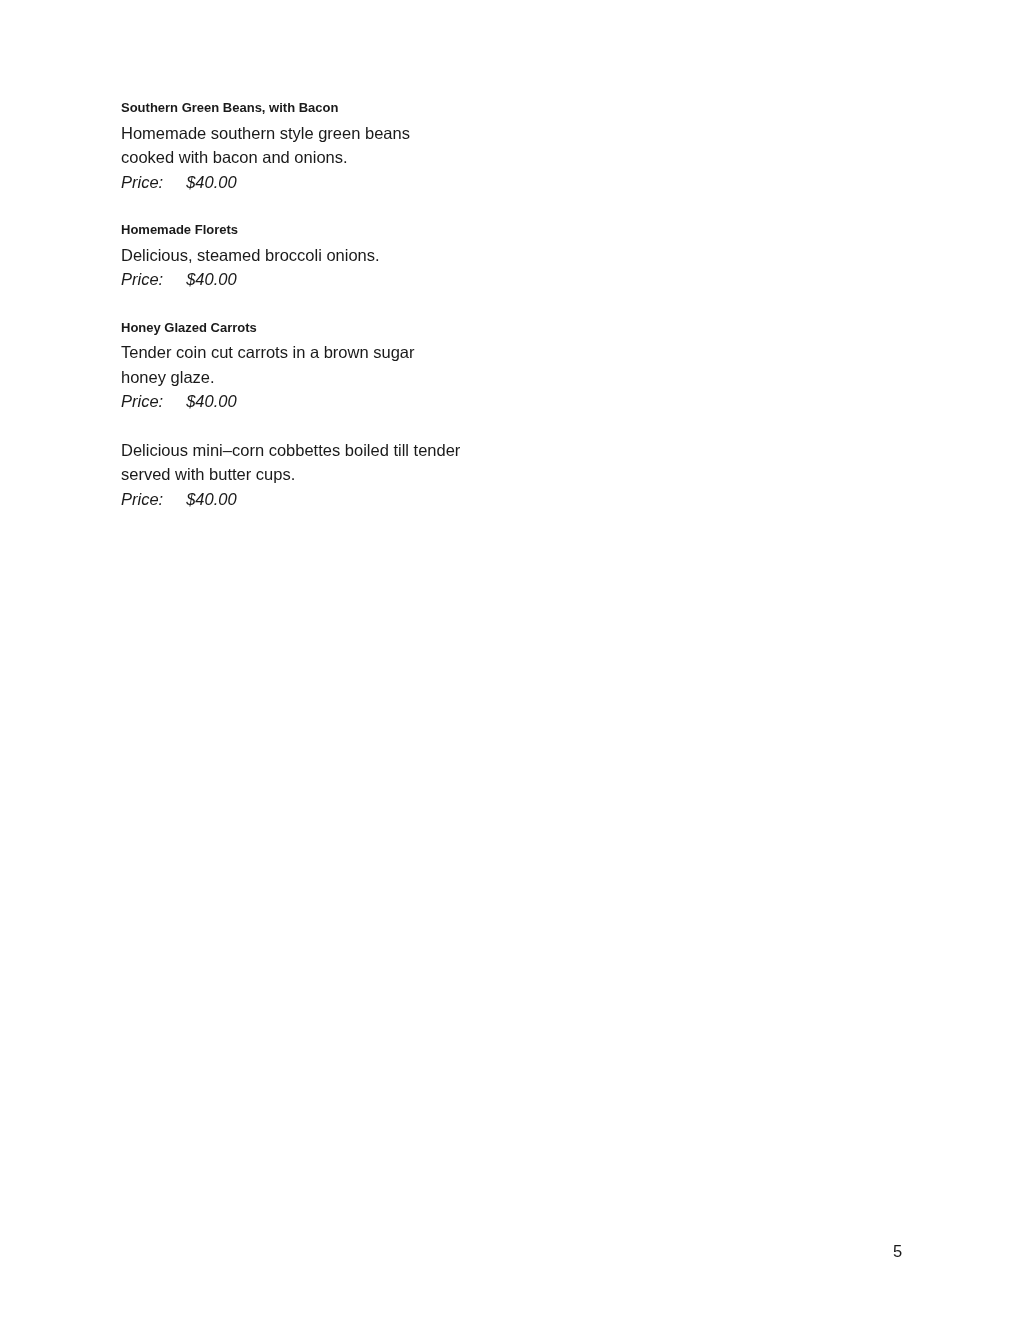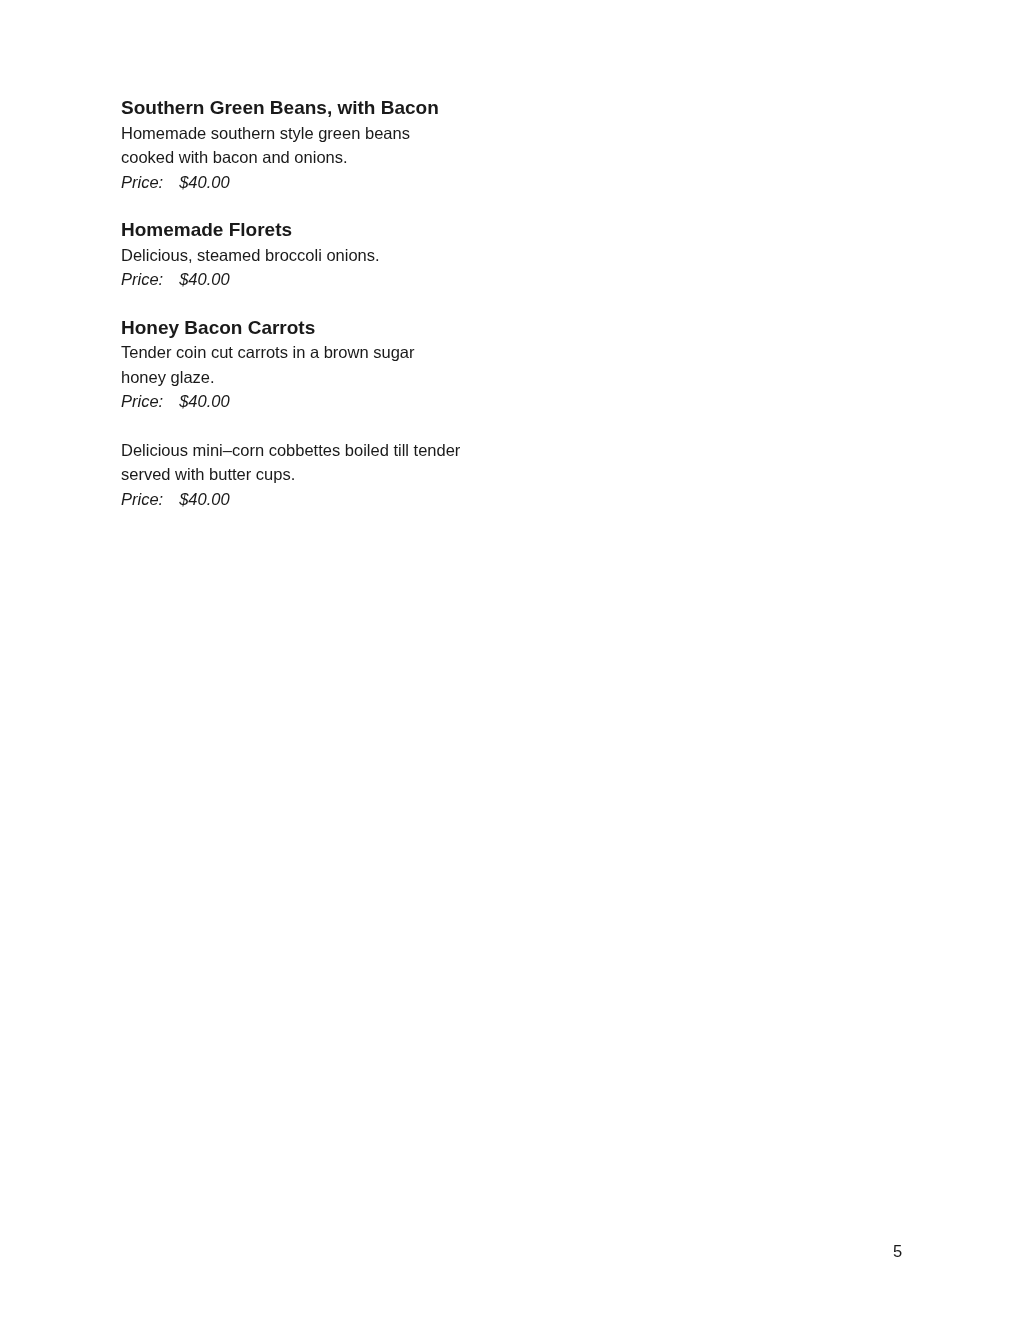--- a/index.html
+++ b/index.html
@@ -19,31 +19,31 @@
     top: 96px;
     width: 340px;
   }
   .menu-item {
     margin-bottom: 24px;
     font-size: 16.5px;
     line-height: 24.5px;
   }
   .item-name {
     font-weight: bold;
-    font-size: 19px;
+    font-size: 13px;
     line-height: 24.5px;
   }
   .item-desc {
     font-weight: normal;
   }
   .item-price-line {
     font-style: italic;
   }
   .item-price-value {
-    margin-left: 16px;
+    margin-left: 23px;
     font-style: italic;
   }
   .page-number {
     position: absolute;
     left: 893px;
     top: 1243px;
     font-size: 16.5px;
     line-height: 1;
     color: #1a1a1a;
   }
@@ -61,21 +61,21 @@
       <div class="item-price-line"><span>Price:</span><span class="item-price-value">$40.00</span></div>
     </div>
 
     <div class="menu-item">
       <div class="item-name">Homemade Florets</div>
       <div class="item-desc">Delicious, steamed broccoli onions.</div>
       <div class="item-price-line"><span>Price:</span><span class="item-price-value">$40.00</span></div>
     </div>
 
     <div class="menu-item">
-      <div class="item-name">Honey Bacon Carrots</div>
+      <div class="item-name">Honey Glazed Carrots</div>
       <div class="item-desc">Tender coin cut carrots in a brown sugar honey glaze.</div>
       <div class="item-price-line"><span>Price:</span><span class="item-price-value">$40.00</span></div>
     </div>
 
     <div class="menu-item">
       <div class="item-desc">Delicious mini–corn cobbettes boiled till tender served with butter cups.</div>
       <div class="item-price-line"><span>Price:</span><span class="item-price-value">$40.00</span></div>
     </div>
 
   </div>

